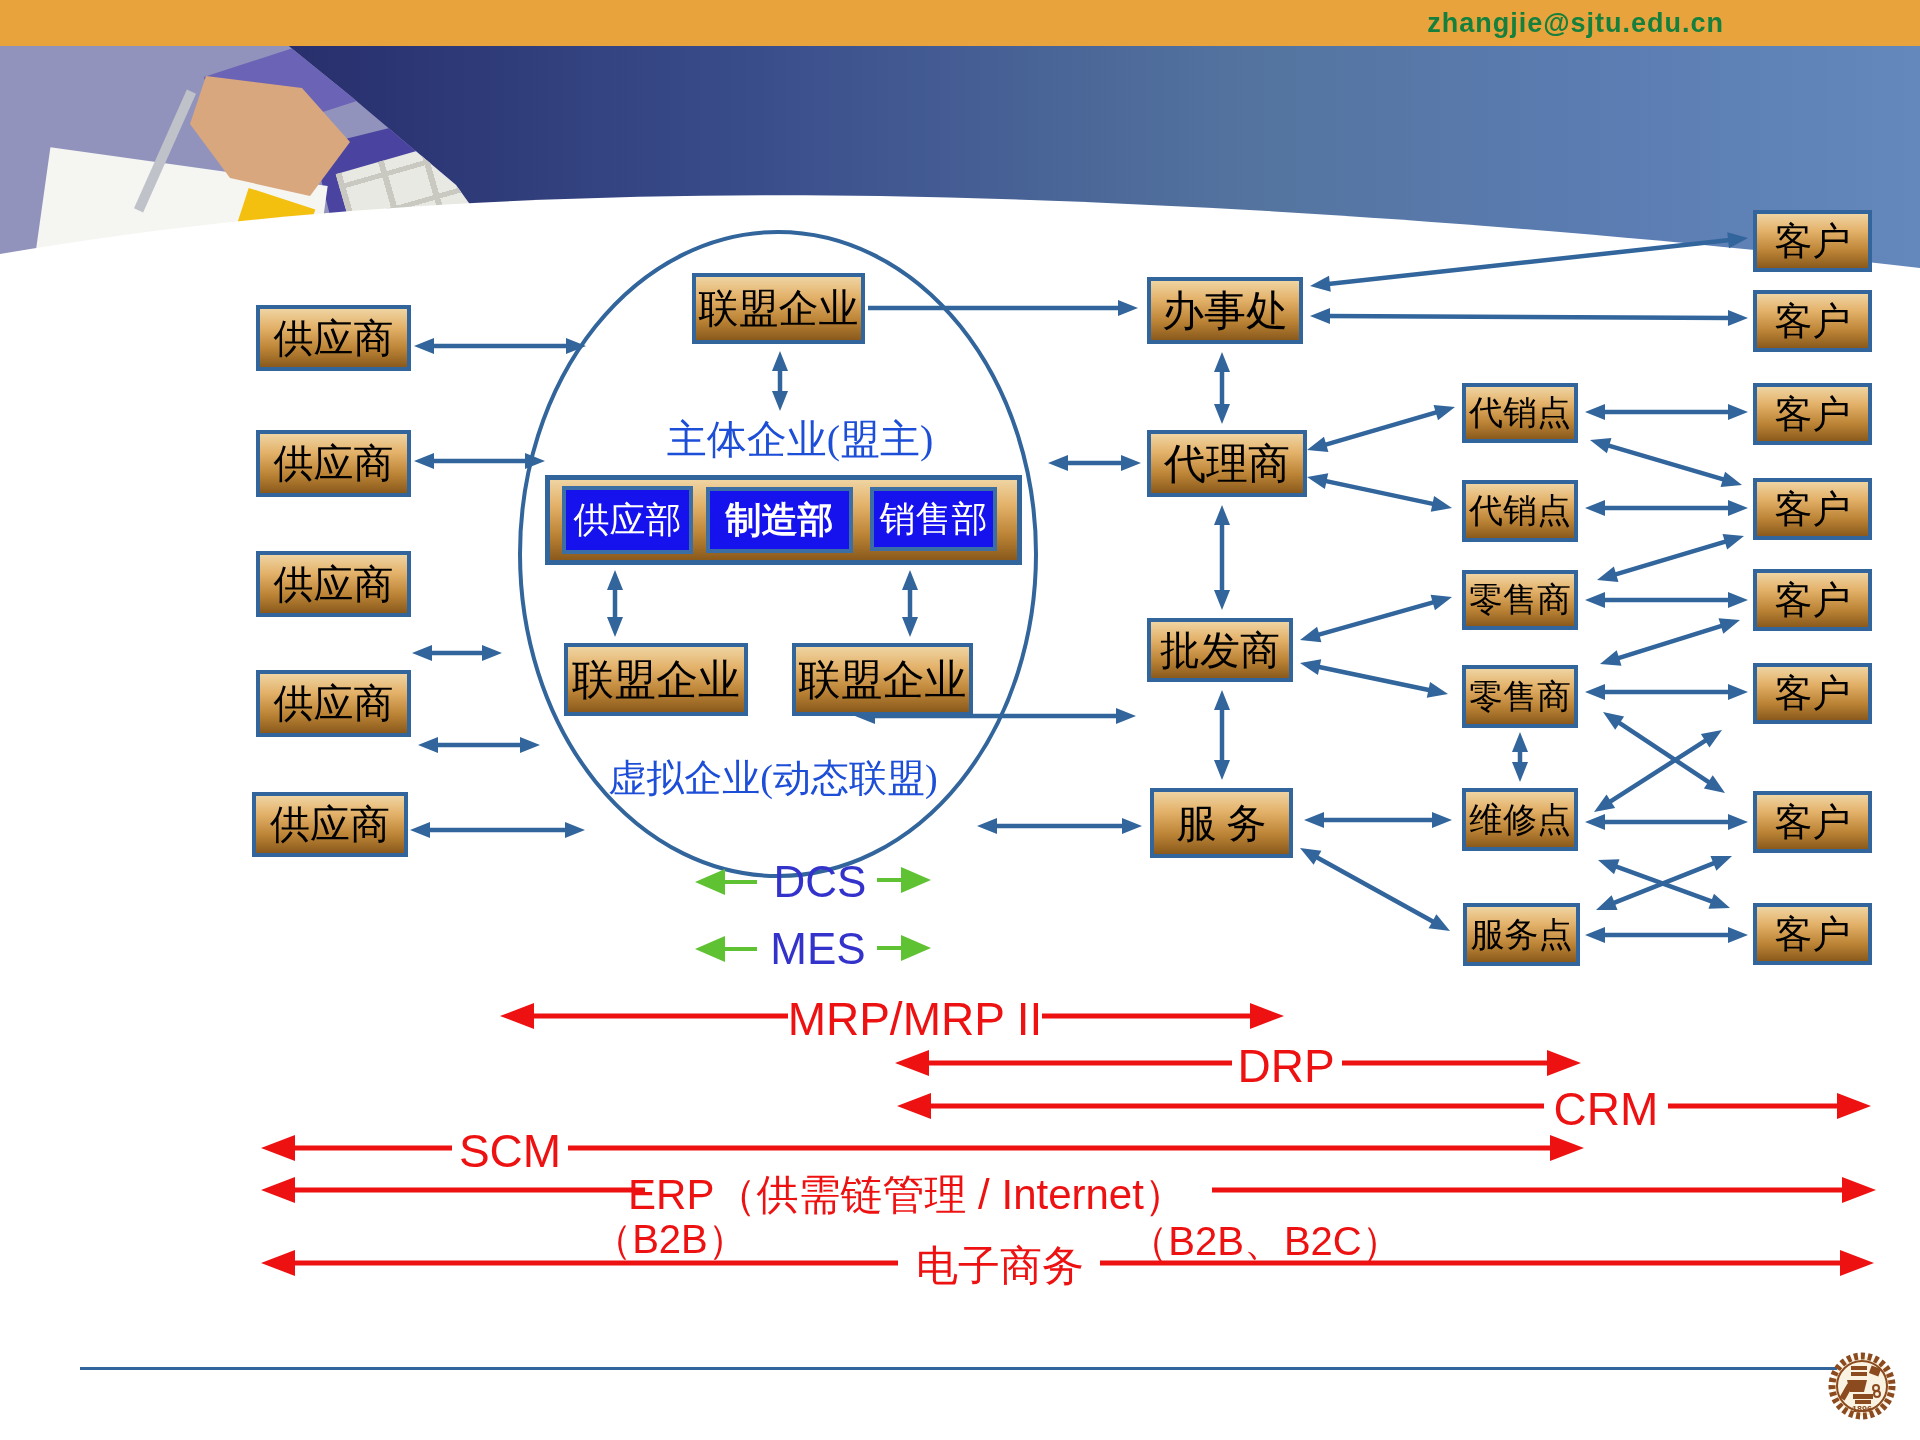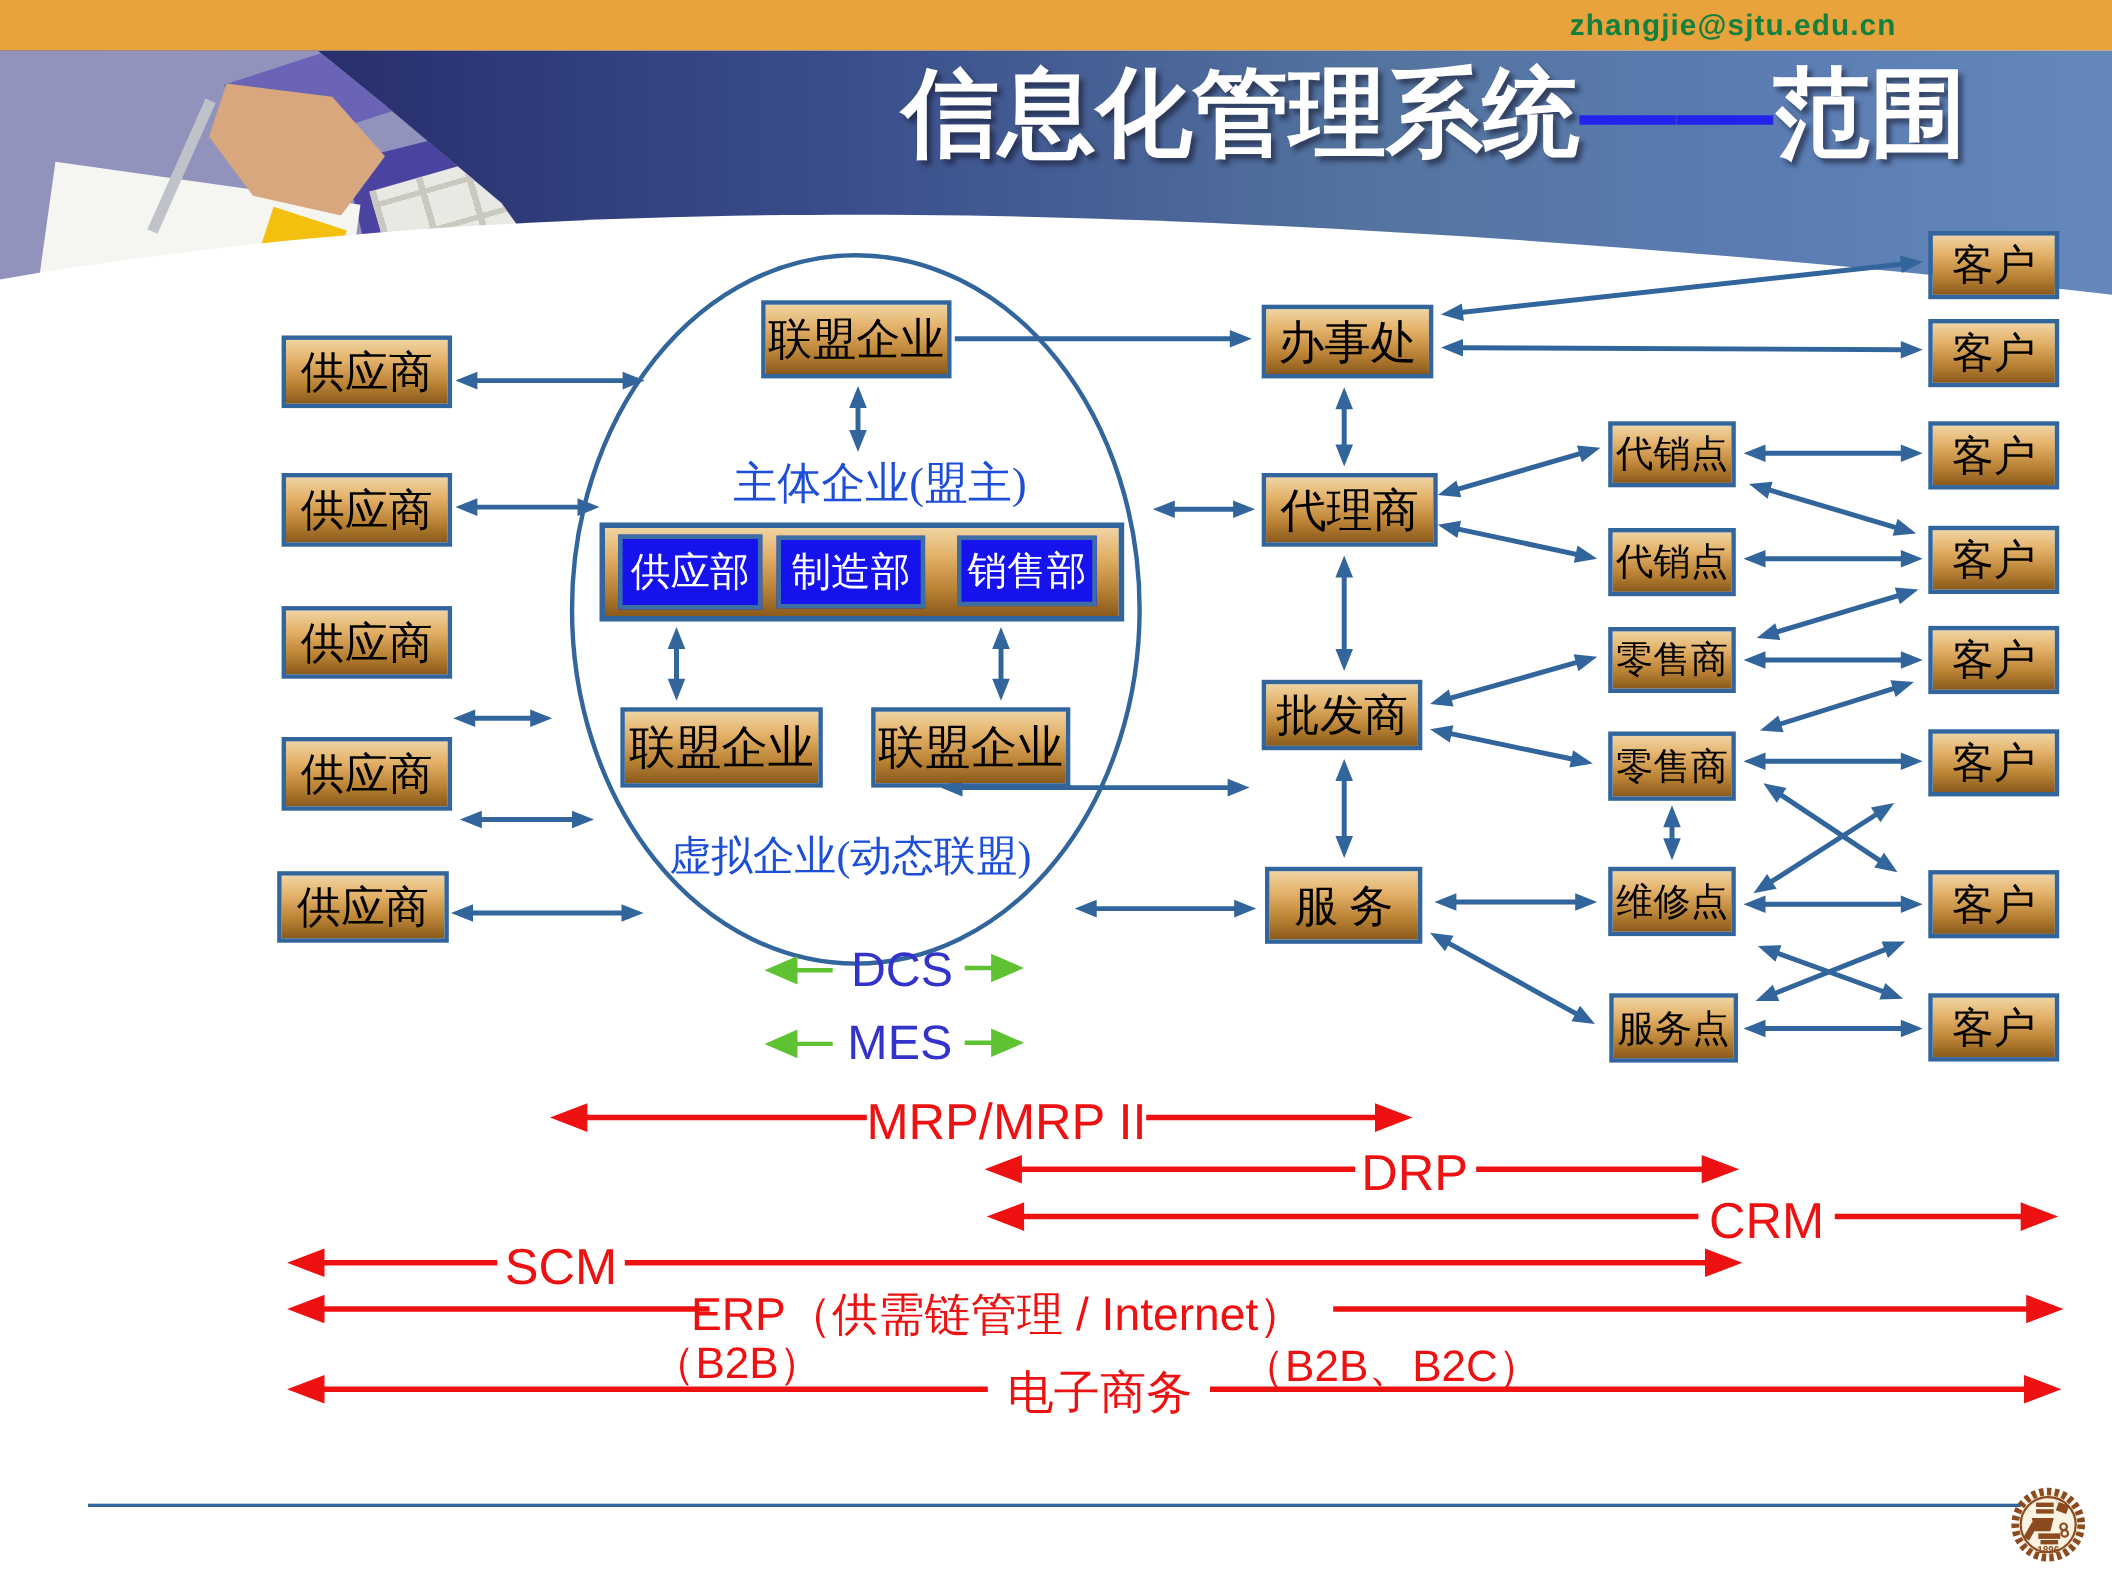--- a/index.html
+++ b/index.html
@@ -55,21 +55,20 @@
   <div id="photo">
     <div class="ph" id="photo-desk"></div>
     <div class="ph" id="photo-keyboard"></div>
     <div class="ph" id="photo-paper"></div>
     <div class="ph" id="photo-note"></div>
     <div class="ph" id="photo-sleeve"></div>
     <div class="ph" id="photo-hand"></div>
     <div class="ph" id="photo-pen"></div>
   </div>
   <div id="email">zhangjie@sjtu.edu.cn</div>
-  <div id="title"><span>信息化管理系统</span><span class="dash">——</span><span>范围</span></div>
   <svg id="dome" viewBox="0 0 1920 80" preserveAspectRatio="none">
     <path d="M0,64 C300,12 620,2 880,6 C1240,12 1630,44 1920,78 L1920,80 L0,80 Z" fill="#ffffff"></path>
   </svg>
 </div>
 
 <svg id="diagram-svg" viewBox="0 0 1920 1440">
     <ellipse cx="778" cy="554" rx="258" ry="322" fill="none" stroke="#31659C" stroke-width="4"></ellipse>
     <g>
       <line x1="430" y1="346" x2="570" y2="346" stroke="#31659C" stroke-width="4.5"></line>
       <polygon points="586,346 566,354 566,338" fill="#31659C"></polygon>
@@ -337,21 +336,21 @@
   </div>
 
 <div class="gbox" style="left:692px;top:273px;width:173px;height:71px;font-size:40px;">
     <span>联盟企业</span>
   </div>
 <div class="lbl" style="left:640px;top:412px;width:320px;font-size:40px;">主体企业(盟主)</div>
 <div class="gbox" style="left:545px;top:475px;width:477px;height:90px;border-width:5px;"></div>
 <div class="bbox" style="left:562px;top:486px;width:131px;height:68px;font-size:36px;">
     <span>供应部</span>
   </div>
-<div class="bbox" style="left:706px;top:487px;width:135px;height:66px;font-size:36px;">
+<div class="bbox" style="left:706px;top:487px;width:147px;height:66px;font-size:36px;font-weight:bold;">
     <span>制造部</span>
   </div>
 <div class="bbox" style="left:870px;top:487px;width:127px;height:64px;font-size:36px;text-align:center;">
     <span>销售部</span>
   </div>
 <div class="gbox" style="left:564px;top:643px;width:184px;height:73px;font-size:42px;">
     <span>联盟企业</span>
   </div>
 <div class="gbox" style="left:792px;top:643px;width:181px;height:73px;font-size:42px;">
     <span>联盟企业</span>

